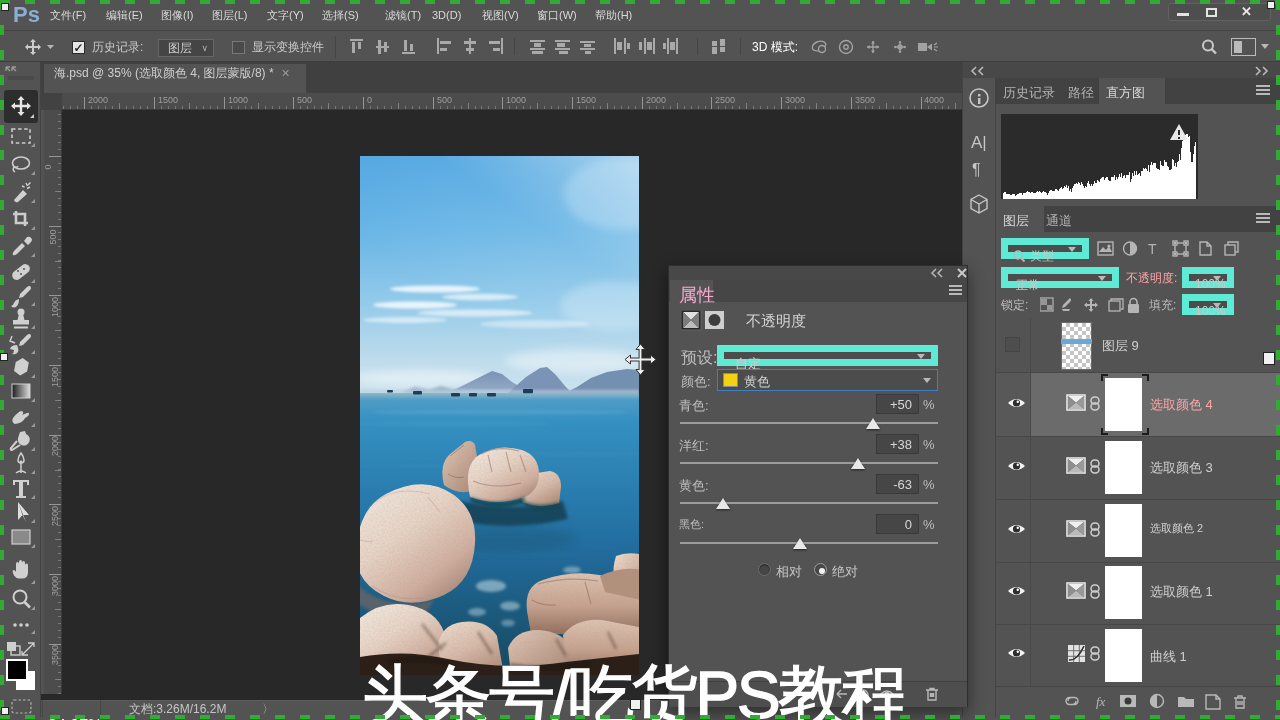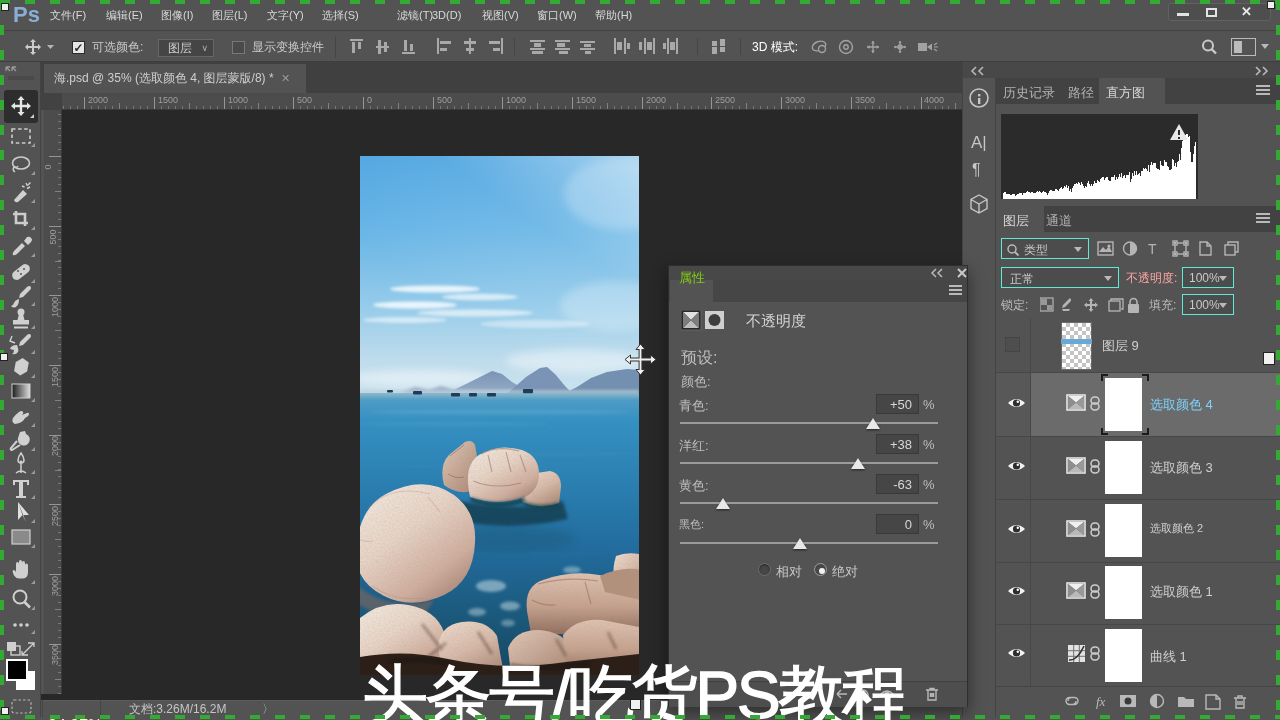--- a/index.html
+++ b/index.html
@@ -5,21 +5,21 @@
 html,body{width:1280px;height:720px;overflow:hidden;background:#535353;
 font-family:"Liberation Sans",sans-serif;}
 .abs{position:absolute;white-space:nowrap}
 #stage{position:relative;width:1280px;height:720px;background:#535353;overflow:hidden}
 
 #menubar{left:0;top:0;width:1280px;height:31px;background:#535353;border-bottom:1px solid #424242}
 .mi{color:#d9d9d9;font-size:11px;line-height:31px;white-space:nowrap}
 #pslogo{left:13px;top:2px;font-size:22px;font-weight:bold;color:#8aafd6;letter-spacing:0px}
 #optbar{left:0;top:31px;width:1280px;height:31px;background:#535353;border-bottom:1px solid #3e3e3e}
 #tabrow{left:41px;top:62px;width:921px;height:31px;background:#404040}
-#doctab{left:44px;top:64px;width:262px;height:29px;background:#535353;color:#cfcfcf;font-size:12px;line-height:29px;padding-left:10px}
+#doctab{left:44px;top:64px;width:262px;height:29px;background:#535353;color:#cfcfcf;font-size:12px;line-height:19px;padding-left:10px}
 
 #hruler{left:41px;top:93px;width:921px;height:17px;background:#4c4c4c;border-bottom:1px solid #3a3a3a;overflow:hidden;
 background-image:repeating-linear-gradient(90deg,#969696 0 1px,rgba(0,0,0,0) 1px 69.7px),repeating-linear-gradient(90deg,#818181 0 1px,rgba(0,0,0,0) 1px 34.85px),repeating-linear-gradient(90deg,#787878 0 1px,rgba(0,0,0,0) 1px 6.97px);
 background-size:1000px 13px,1000px 7px,1000px 4px;background-position:-26.5px 4px,-26.5px 10px,-5.6px 13px;background-repeat:no-repeat}
 #hruler span{position:absolute;top:2px;color:#9e9e9e;font-size:9px}
 #vruler{left:44px;top:110px;width:18px;height:584px;background:#4c4c4c;border-right:1px solid #3a3a3a;overflow:hidden;
 background-image:repeating-linear-gradient(180deg,#969696 0 1px,rgba(0,0,0,0) 1px 69.7px),repeating-linear-gradient(180deg,#818181 0 1px,rgba(0,0,0,0) 1px 34.85px),repeating-linear-gradient(180deg,#787878 0 1px,rgba(0,0,0,0) 1px 6.97px);
 background-size:13px 660px,7px 660px,4px 660px;background-position:5px 46px,11px 46px,14px 4.2px;background-repeat:no-repeat}
 #vruler span{position:absolute;left:1px;color:#9e9e9e;font-size:9px;transform:rotate(-90deg);transform-origin:center}
 #rcorner{left:41px;top:93px;width:21px;height:17px;background:#424242}
@@ -31,55 +31,55 @@
 
 #statusbar{left:41px;top:700px;width:921px;height:17px;background:#535353;border-top:1px solid #5d5d5d;color:#c6c6c6;font-size:12px}
 
 #dockstrip{left:962px;top:62px;width:34px;height:655px;background:#535353;border-left:1px solid #434343;border-right:1px solid #434343}
 #rightpan{left:996px;top:62px;width:284px;height:658px;background:#535353}
 
 #props{left:668px;top:265px;width:300px;height:442px;background:#535353;border:1px solid #2e2e2e;box-shadow:0 6px 16px rgba(0,0,0,.45)}
 .green{background:repeating-linear-gradient(90deg,#33aa33 0 10px,rgba(0,0,0,0) 10px 25px)}
 .greenv{background:repeating-linear-gradient(180deg,#33aa33 0 10px,rgba(0,0,0,0) 10px 25px)}
 .handle{width:8px;height:8px;background:#f0f0f0;border:1.5px solid #222222}
-.ddbox{background:#4c4c4c;border:1px solid #5eead4;color:#ccc}
+.ddbox{background:#4c4c4c;border:7px solid #5eead4;color:#ccc}
 .chev{position:absolute;right:6px;top:50%;margin-top:-2px;width:0;height:0;border-left:4px solid transparent;border-right:4px solid transparent;border-top:5px solid #b9b9b9}
 .vbox{position:absolute;background:#464646;border:1px solid #393939;color:#d6d6d6;font-size:13px;text-align:right}
 .slider{position:absolute;height:2px;background:#9c9c9c}
 .thumb{position:absolute;width:0;height:0;border-left:7px solid transparent;border-right:7px solid transparent;border-bottom:11px solid #e8e8e8;filter:drop-shadow(0 1px 1px rgba(0,0,0,.6))}
 </style></head>
 <body>
 <div id="stage">
 
 <div class="abs" id="menubar"></div>
 <div class="abs" id="pslogo">Ps</div>
 <div class="abs mi" style="left:50px;top:0">文件(F)</div>
 <div class="abs mi" style="left:106px;top:0">编辑(E)</div>
 <div class="abs mi" style="left:161px;top:0">图像(I)</div>
 <div class="abs mi" style="left:212px;top:0">图层(L)</div>
 <div class="abs mi" style="left:267px;top:0">文字(Y)</div>
 <div class="abs mi" style="left:322px;top:0">选择(S)</div>
-<div class="abs mi" style="left:397px;top:0">滤镜(T)</div>
+<div class="abs mi" style="left:385px;top:0">滤镜(T)</div>
 <div class="abs mi" style="left:432px;top:0">3D(D)</div>
 <div class="abs mi" style="left:482px;top:0">视图(V)</div>
 <div class="abs mi" style="left:537px;top:0">窗口(W)</div>
 <div class="abs mi" style="left:595px;top:0">帮助(H)</div>
 
 <div class="abs" style="left:1168px;top:3px;width:103px;height:18px;border:1px solid #616161;border-radius:3px;background:#4e4e4e"></div>
 <div class="abs" style="left:1177px;top:13px;width:12px;height:3px;background:#e3e3e3"></div>
 <div class="abs" style="left:1206px;top:8px;width:11px;height:9px;border:2px solid #e3e3e3"></div>
 <div class="abs" style="left:1241px;top:7px;color:#e8e8e8;font-size:13px;font-weight:bold;line-height:10px">✕</div>
 
 <div class="abs" id="optbar"></div>
 <svg class="abs" style="left:24px;top:38px" width="30" height="18" viewBox="0 0 30 18">
 <path d="M9 1 L12 4 H10 V8 H14 V6 L17 9 L14 12 V10 H10 V14 H12 L9 17 L6 14 H8 V10 H4 V12 L1 9 L4 6 V8 H8 V4 H6 Z" fill="#cccccc"></path>
 <path d="M23 7 h7 l-3.5 4 z" fill="#b5b5b5"></path>
     </svg>
 <div class="abs" style="left:72px;top:41px;width:13px;height:13px;background:#e6e6e6;border:1px solid #2a2a2a;color:#2a2a2a;font-size:12px;font-weight:bold;line-height:13px;text-align:center">✓</div>
-<div class="abs" style="left:92px;top:39px;color:#c9c9c9;font-size:12px">可选颜色:</div>
+<div class="abs" style="left:92px;top:39px;color:#c9c9c9;font-size:12px">历史记录:</div>
 <div class="abs" style="left:158px;top:39px;width:56px;height:18px;background:#454545;border:1px solid #666666;color:#cccccc;font-size:12px;line-height:17px;padding-left:9px">图层<span style="position:absolute;right:5px;top:0;color:#b0b0b0;font-size:9px">∨</span></div>
 <div class="abs" style="left:232px;top:41px;width:13px;height:13px;background:#4a4a4a;border:1px solid #787878"></div>
 <div class="abs" style="left:252px;top:39px;color:#c9c9c9;font-size:12px">显示变换控件</div>
 <div class="abs" style="left:335px;top:36px;width:1px;height:22px;background:#454545"></div>
 <svg class="abs" style="left:342px;top:38px" width="410px" height="18" viewBox="0 0 410 18">
 <g fill="#a9a9a9">
 <g transform="translate(8,0)">
           <rect x="0" y="1" width="13" height="2"></rect>
           <rect x="2" y="4" width="3" height="11"></rect>
           <rect x="8" y="4" width="3" height="7"></rect>
@@ -695,21 +695,21 @@
       <use href="#thumbw" x="109" y="248"></use>
 <use href="#eyeic" x="13" y="335"></use>
       <use href="#linkic" x="95" y="329"></use>
       <use href="#thumbw" x="109" y="311"></use>
 <g transform="translate(72,327)">
         <rect x="0" y="0" width="17" height="17" fill="#e3e3e3"></rect>
         <path d="M0 5.7 h17 M0 11.3 h17 M5.7 0 v17 M11.3 0 v17" stroke="#707070" stroke-width="1"></path>
         <path d="M1 15 q8 1 15 -14" stroke="#2e2e2e" stroke-width="1.6" fill="none"></path>
       </g>
 </svg>
-<div class="abs" style="left:1150px;top:396px;color:#7dd3fc;font-size:13px">选取颜色 4</div>
+<div class="abs" style="left:1150px;top:396px;color:#fca5a5;font-size:13px">选取颜色 4</div>
 <div class="abs" style="left:1150px;top:459px;color:#cfcfcf;font-size:13px">选取颜色 3</div>
 <div class="abs" style="left:1150px;top:521px;color:#cfcfcf;font-size:11px">选取颜色 2</div>
 <div class="abs" style="left:1150px;top:583px;color:#cfcfcf;font-size:13px">选取颜色 1</div>
 <div class="abs" style="left:1150px;top:648px;color:#cfcfcf;font-size:13px">曲线 1</div>
 
 <div class="abs" style="left:996px;top:686px;width:284px;height:31px;background:#535353;border-top:1px solid #454545"></div>
 <svg class="abs" style="left:1060px;top:692px" width="200" height="18" viewBox="0 0 200 18">
 <g stroke="#b9b9b9" fill="none" stroke-width="1.4">
 <path d="M8 9 a3.5 3.5 0 0 1 3.5 -3.5 h3 a3.5 3.5 0 0 1 0 7 h-3 M16 9 a3.5 3.5 0 0 1 -3.5 3.5 h-3 a3.5 3.5 0 0 1 0 -7 h3"></path>
 <text x="36" y="14" font-size="13" font-style="italic" fill="#b9b9b9" stroke="none" font-family="Liberation Serif">fx</text>
@@ -726,35 +726,44 @@
     </svg>
 
 <div class="abs" id="props"></div>
 <div class="abs" style="left:669px;top:266px;width:298px;height:14px;background:#484848;z-index:21"></div>
 <svg class="abs" style="left:930px;top:267px;z-index:22" width="40" height="12">
       <path d="M6 2 l-4 4 l4 4 M12 2 l-4 4 l4 4" stroke="#b9b9b9" stroke-width="1.5" fill="none"></path>
       <path d="M28 2 l8 8 M36 2 l-8 8" stroke="#c9c9c9" stroke-width="2"></path>
     </svg>
 <div class="abs" style="left:669px;top:280px;width:298px;height:22px;background:#464646;z-index:21"></div>
 <div class="abs" style="left:670px;top:280px;width:43px;height:22px;background:#535353;z-index:22"></div>
-<div class="abs" style="left:679px;top:269px;color:#84cc16;font-size:13px;z-index:23">属性</div>
+<div class="abs" style="left:679px;top:283px;color:#f9a8d4;font-size:18px;z-index:23">属性</div>
 <div class="abs" style="left:949px;top:285px;width:13px;height:2px;background:#b9b9b9;box-shadow:0 4px #b9b9b9,0 8px #b9b9b9;z-index:23"></div>
 <div id="pbody" style="z-index:22;position:absolute;left:0;top:0;width:1280px;height:720px;pointer-events:none">
 <svg class="abs" style="left:681px;top:310px" width="50" height="22" viewBox="0 0 50 22">
 <rect x="0" y="0" width="20" height="20" fill="#282828" stroke="#666" stroke-width="1"></rect>
         <path d="M2 2 H18 L10 10 Z" fill="#e0e0e0"></path>
         <path d="M2 18 H18 L10 10 Z" fill="#bdbdbd"></path>
         <path d="M2 2 V18 L10 10 Z" fill="#7d7d7d"></path>
         <path d="M18 2 V18 L10 10 Z" fill="#7d7d7d"></path>
 <rect x="24" y="1" width="19" height="18" fill="#cfcfcf"></rect>
         <circle cx="33.5" cy="10" r="6" fill="#3d3d3d"></circle>
 </svg>
 <div class="abs" style="left:746px;top:312px;color:#d4d4d4;font-size:15px">不透明度</div>
 <div class="abs" style="left:681px;top:348px;color:#bdbdbd;font-size:16px">预设:</div>
+<div class="abs ddbox" style="left:717px;top:345px;width:221px;height:21px">
+        <span style="position:absolute;left:11px;top:3px;font-size:13px;color:#d0d0d0">自定</span>
+        <span class="chev"></span>
+      </div>
 <div class="abs" style="left:681px;top:373px;color:#bdbdbd;font-size:13px">颜色:</div>
+<div class="abs ddbox" style="left:717px;top:369px;width:221px;height:22px;border:1px solid #3f80c4;background:#4c4c4c">
+        <span style="position:absolute;left:5px;top:3px;width:15px;height:14px;background:#f0d413;border:1px solid #8a8a8a"></span>
+        <span style="position:absolute;left:26px;top:3px;font-size:13px;color:#d0d0d0">黄色</span>
+        <span class="chev"></span>
+      </div>
 
 <div class="abs" style="left:679px;top:397px;color:#bdbdbd;font-size:13px">青色:</div>
 <div class="vbox" style="left:876px;top:394px;width:43px;height:20px;line-height:19px;padding-right:6px">+50</div>
 <div class="abs" style="left:923px;top:397px;color:#bdbdbd;font-size:13px">%</div>
 <div class="slider" style="left:680px;top:422px;width:258px"></div>
 <div class="thumb" style="left:866px;top:418px"></div>
 
 <div class="abs" style="left:679px;top:437px;color:#bdbdbd;font-size:13px">洋红:</div>
 <div class="vbox" style="left:876px;top:434px;width:43px;height:20px;line-height:19px;padding-right:6px">+38</div>
 <div class="abs" style="left:923px;top:437px;color:#bdbdbd;font-size:13px">%</div>

